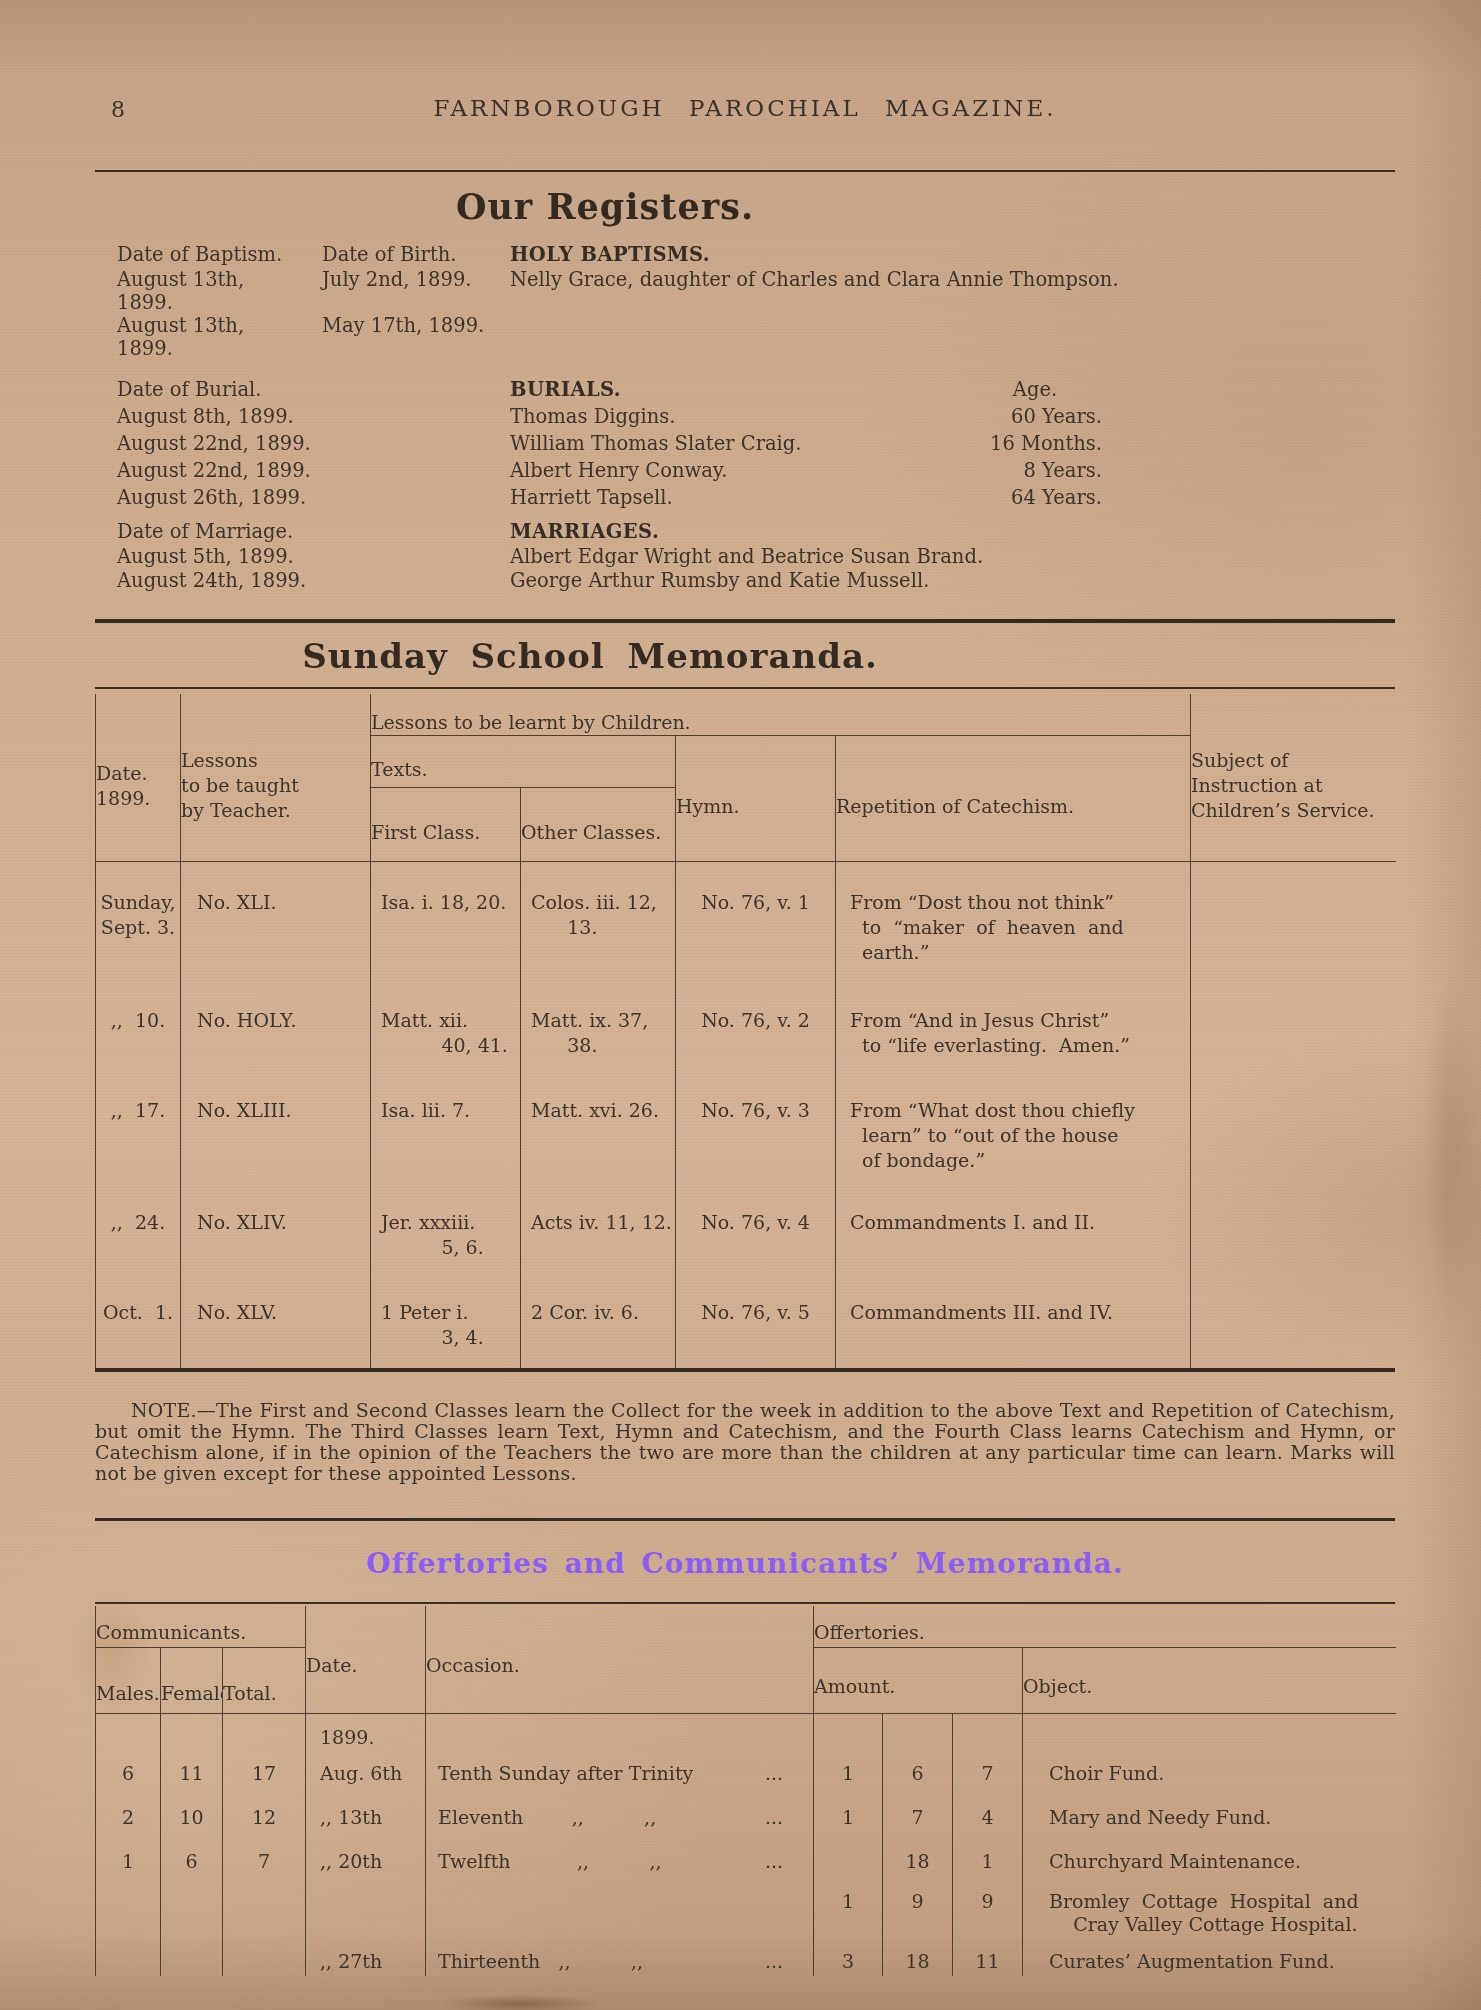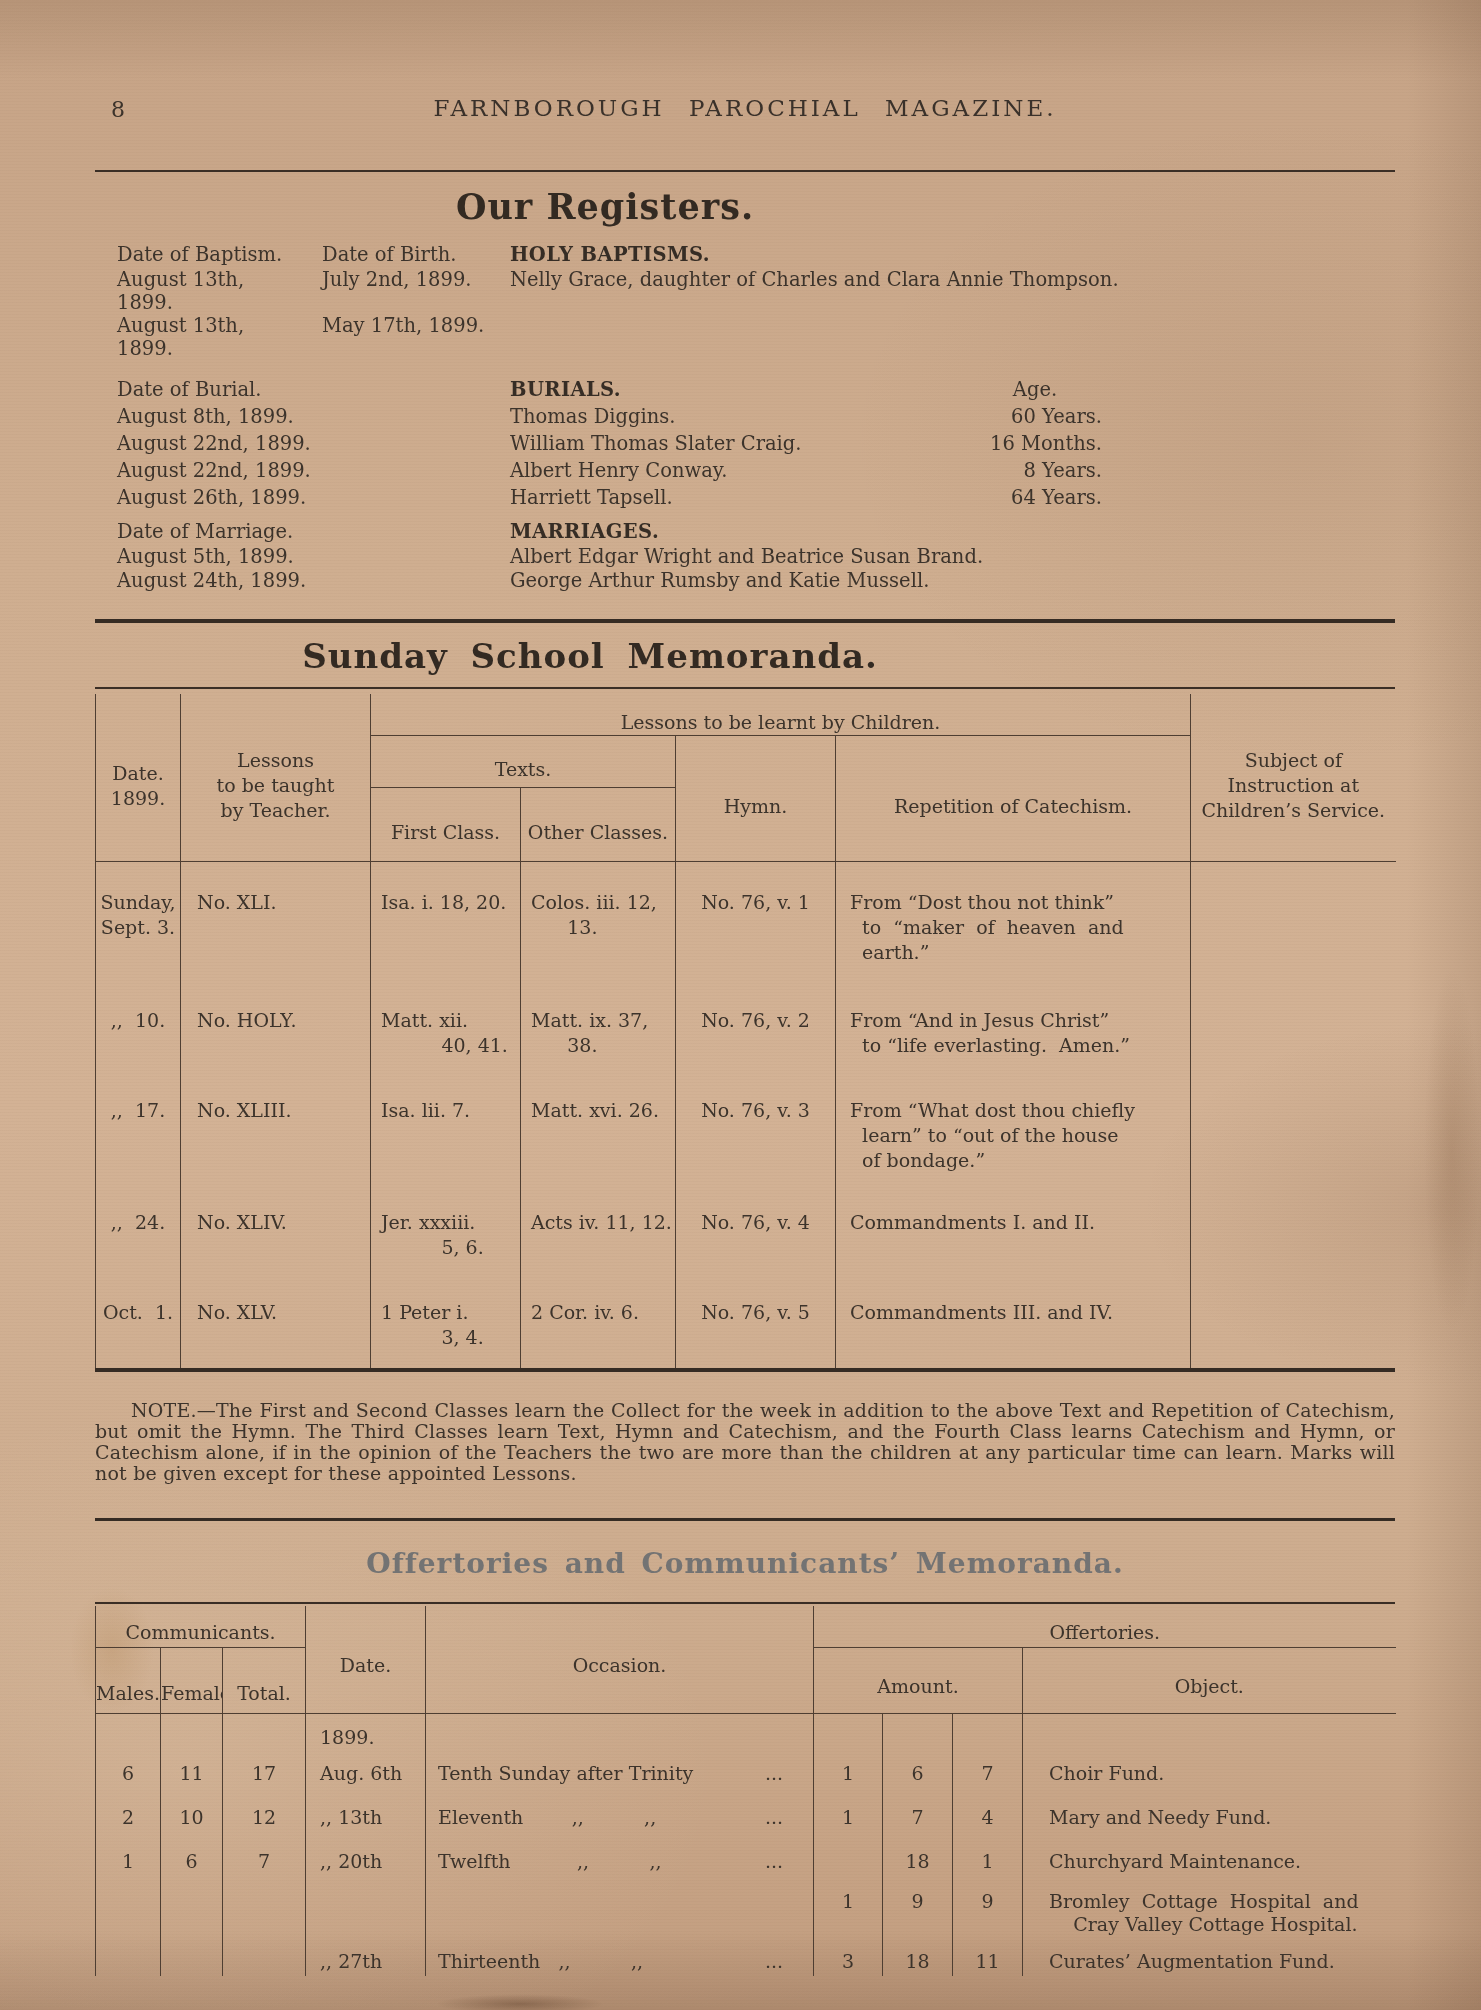--- a/index.html
+++ b/index.html
@@ -31,21 +31,21 @@
   .rule1{border-top:2px solid #3a2e25;margin-top:40px;}
   .ruleheavy{border-top:4px solid #352b23;margin-top:26px;}
   .rulethin{border-top:2px solid #3a2e25;margin-top:8px;}
   .ruleheavy2{border-top:4px solid #352b23;}
   .ruleheavy3{border-top:3px solid #352b23;margin-top:34px;}
   .rulethin2{border-top:2px solid #3a2e25;margin-top:21px;}
 
   .blackletter{font-weight:bold;color:#332a22;letter-spacing:1px;}
   .reg-title{margin-top:12px;width:1020px;text-align:center;font-size:35px;line-height:46px;}
   .ss-title{margin-top:10px;width:990px;text-align:center;font-size:34px;line-height:46px;word-spacing:10px;}
-  .off-title{margin-top:26px;width:1300px;text-align:center;font-size:28px;line-height:34px;font-weight:bold;color:#737373;letter-spacing:1px;word-spacing:5px;}
+  .off-title{margin-top:26px;width:1300px;text-align:center;font-size:28px;line-height:34px;font-weight:bold;color:#8b5cf6;letter-spacing:1px;word-spacing:5px;}
 
   
   .grid{display:grid;font-size:19.5px;}
   .g-bap{grid-template-columns:205px 190px 1fr;}
   .g-bur{grid-template-columns:395px 470px 150px;margin-right:285px;}
   .g-mar{grid-template-columns:395px 1fr;}
   .gc1{padding-left:22px;}
   .gname{padding-left:20px;}
   .gage{text-align:right;padding-right:8px;}
   .ghead{font-weight:bold;color:#362d25;letter-spacing:.4px;}
@@ -53,21 +53,21 @@
   .m-bap .rows{line-height:23px;}
   .m-bur{margin-top:16px;line-height:27px;}
   .m-bur .rows{line-height:27px;}
   .m-mar{margin-top:8px;line-height:26px;}
   .m-mar .rows{line-height:24px;}
 
   
   table{border-collapse:collapse;table-layout:fixed;width:1300px;font-size:19px;color:#3c332b;}
   td{vertical-align:top;padding:0;overflow:hidden;}
   .pre{white-space:pre-wrap;}
-  .th{text-align:center;vertical-align:middle;line-height:23px;}
+  .th{text-align:left;vertical-align:middle;line-height:23px;}
   .ss{margin-top:5px;}
   .ss td{border-left:1px solid #4e3e32;}
   .ss td:first-child{border-left:1px solid #4e3e32;}
   .bb{border-bottom:1px solid #4e3e32;}
   .hbot{border-bottom:1.5px solid #4e3e32;}
   tr.ssh1{height:34px;}
   tr.ssh2{height:52px;}
   tr.ssh3{height:74px;}
   .ss tr.ssh3 td{border-bottom:1.5px solid #4e3e32;}
   tr.r0{height:130px;}

